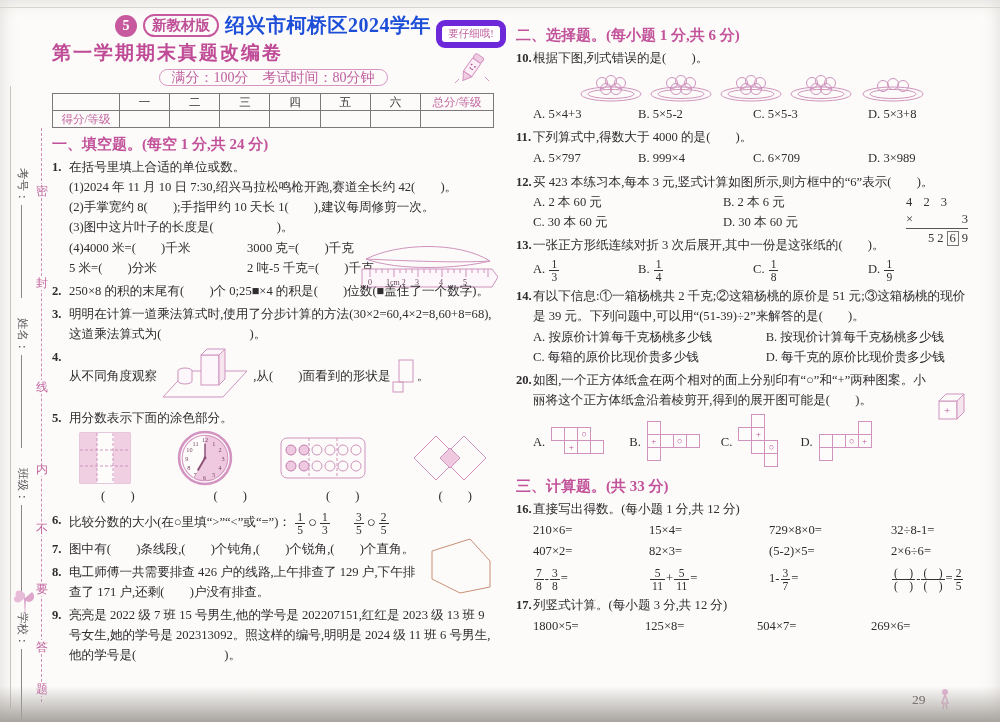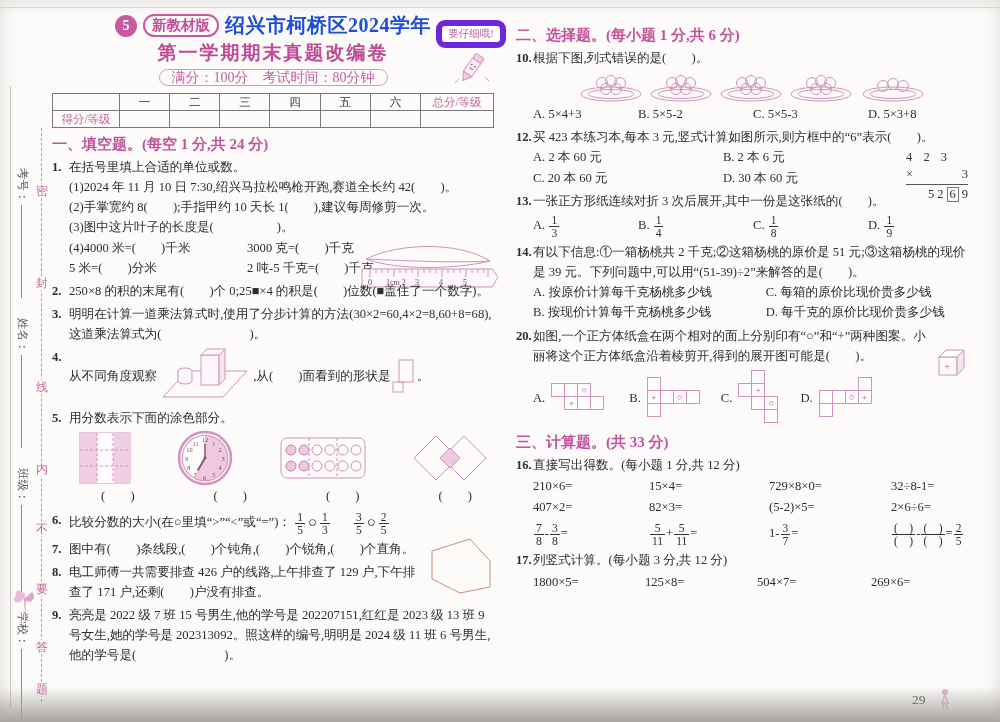--- a/index.html
+++ b/index.html
@@ -21,21 +21,21 @@
   .col-left{position:absolute;left:52px;top:12px;width:442px}
   .col-right{position:absolute;left:516px;top:26px;width:452px}
   
   .hdr{position:relative;margin-bottom:4px}
   .hdr-line1{display:flex;align-items:center;justify-content:center;gap:6px}
   .badge{width:22px;height:22px;border-radius:50%;background:#c75a9e;color:#fff;
        font-weight:bold;text-align:center;line-height:22px;font-size:14px;flex:0 0 22px}
   .edition{border:2px solid #c75a9e;color:#c05098;border-radius:12px;padding:0 7px;
        font-weight:bold;font-size:14.5px;line-height:19px;white-space:nowrap}
   .t1{color:#1d4ed8;font-size:20px;font-weight:bold;letter-spacing:.5px;white-space:nowrap}
-  .t2{text-align:center;color:#bf4a96;font-size:19px;font-weight:bold;letter-spacing:2px;margin-top:1px}
+  .t2{color:#bf4a96;font-size:19px;font-weight:bold;letter-spacing:2px;margin-top:1px}
   .meta{width:max-content;margin:3px auto 0;border:1px solid #d795c2;color:#c05f9f;
        border-radius:10px;font-size:14px;line-height:15px;padding:0 12px}
   .mascot{position:absolute;right:-14px;top:8px;width:74px;text-align:center}
   .bubble{display:inline-block;border:6px solid #6d28d9;color:#c0619f;border-radius:9px;
        font-size:10.5px;line-height:14px;padding:1px 6px;background:#fff}
   
   table.score{border-collapse:collapse;width:100%;margin-top:7px;table-layout:fixed}
   table.score td{border:1px solid #7c777b;height:16px;font-size:11.5px;text-align:center;padding:0}
   td.pink{color:#c2639f}
   
@@ -385,29 +385,39 @@
       </g>
     </svg>
     <div class="optrow4">
       <span>A. 5×4+3</span>
       <span>B. 5×5-2</span>
       <span>C. 5×5-3</span>
       <span>D. 5×3+8</span>
     </div>
   </div>
 
+  <div class="q">
+    <span class="qn">11.</span>
+    <div>下列算式中,得数大于 4000 的是(　　)。</div>
+    <div class="optrow4">
+      <span>A. 5×797</span>
+      <span>B. 999×4</span>
+      <span>C. 6×709</span>
+      <span>D. 3×989</span>
+    </div>
+  </div>
 
   <div class="q">
     <span class="qn">12.</span>
     <div>买 423 本练习本,每本 3 元,竖式计算如图所示,则方框中的“6”表示(　　)。</div>
     <div style="position:relative;padding-right:80px">
       <div class="optrow2">
         <span>A. 2 本 60 元</span>
         <span>B. 2 本 6 元</span>
-        <span>C. 20 本 60 元</span>
+        <span>C. 30 本 60 元</span>
         <span>D. 30 本 60 元</span>
       </div>
       <div class="vcalc">
         <div class="r1">4 2 3</div>
         <div class="r2">
           <span>×</span>
           <span>3</span>
         </div>
         <div class="r3">
           <span>5 2</span>
@@ -427,22 +437,22 @@
       <span><span>C.</span> <span class="frac"><span class="fn">1</span><span class="fd">8</span></span></span>
       <span><span>D.</span> <span class="frac"><span class="fn">1</span><span class="fd">9</span></span></span>
     </div>
   </div>
 
   <div class="q">
     <span class="qn">14.</span>
     <div>有以下信息:①一箱杨桃共 2 千克;②这箱杨桃的原价是 51 元;③这箱杨桃的现价是 39 元。下列问题中,可以用“(51-39)÷2”来解答的是(　　)。</div>
     <div class="optrow2">
       <span>A. 按原价计算每千克杨桃多少钱</span>
+      <span>B. 按现价计算每千克杨桃多少钱</span>
       <span>C. 每箱的原价比现价贵多少钱</span>
-      <span>B. 按现价计算每千克杨桃多少钱</span>
       <span>D. 每千克的原价比现价贵多少钱</span>
     </div>
   </div>
 
   <div class="q">
     <span class="qn">20.</span>
     <div style="padding-right:34px">如图,一个正方体纸盒在两个相对的面上分别印有“○”和“+”两种图案。小丽将这个正方体纸盒沿着棱剪开,得到的展开图可能是(　　)。</div>
     <svg style="position:absolute;right:0;top:22px" width="32" height="30" viewBox="0 0 32 30">
       <rect x="3" y="9" width="18" height="18" fill="#fdfcfb" stroke="#cf93bd"></rect>
       <path d="M3 9 L10 2 L28 2 L21 9 Z" fill="#fdfcfb" stroke="#cf93bd"></path>

